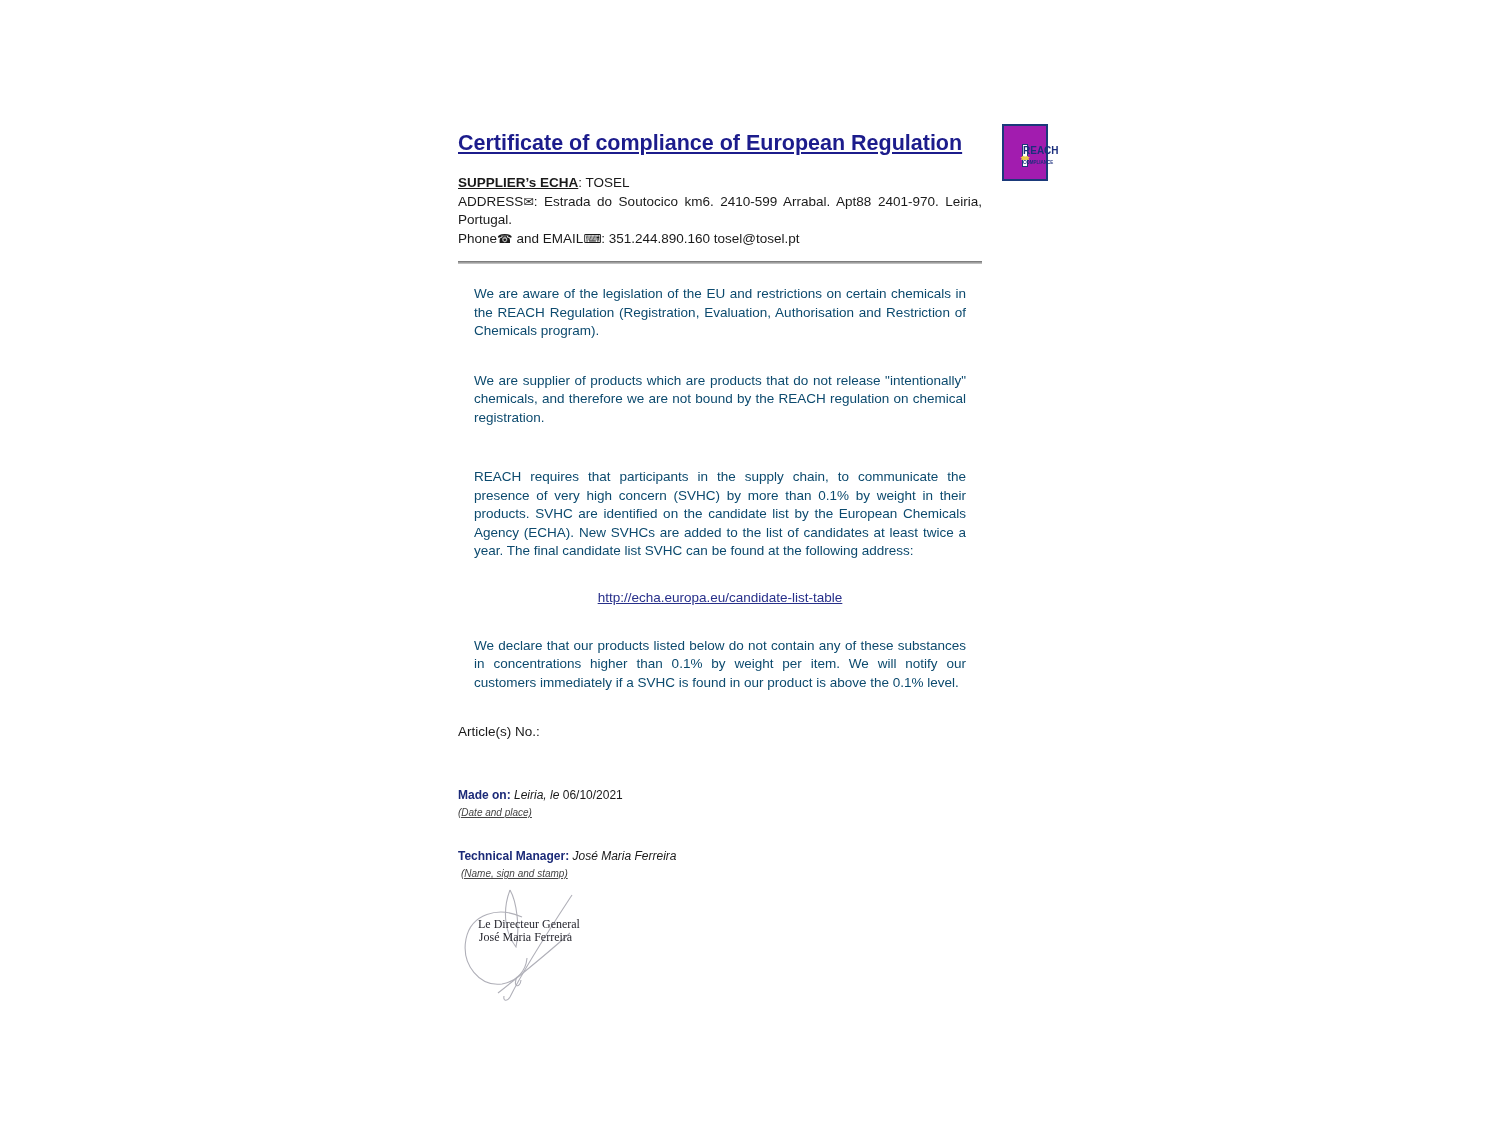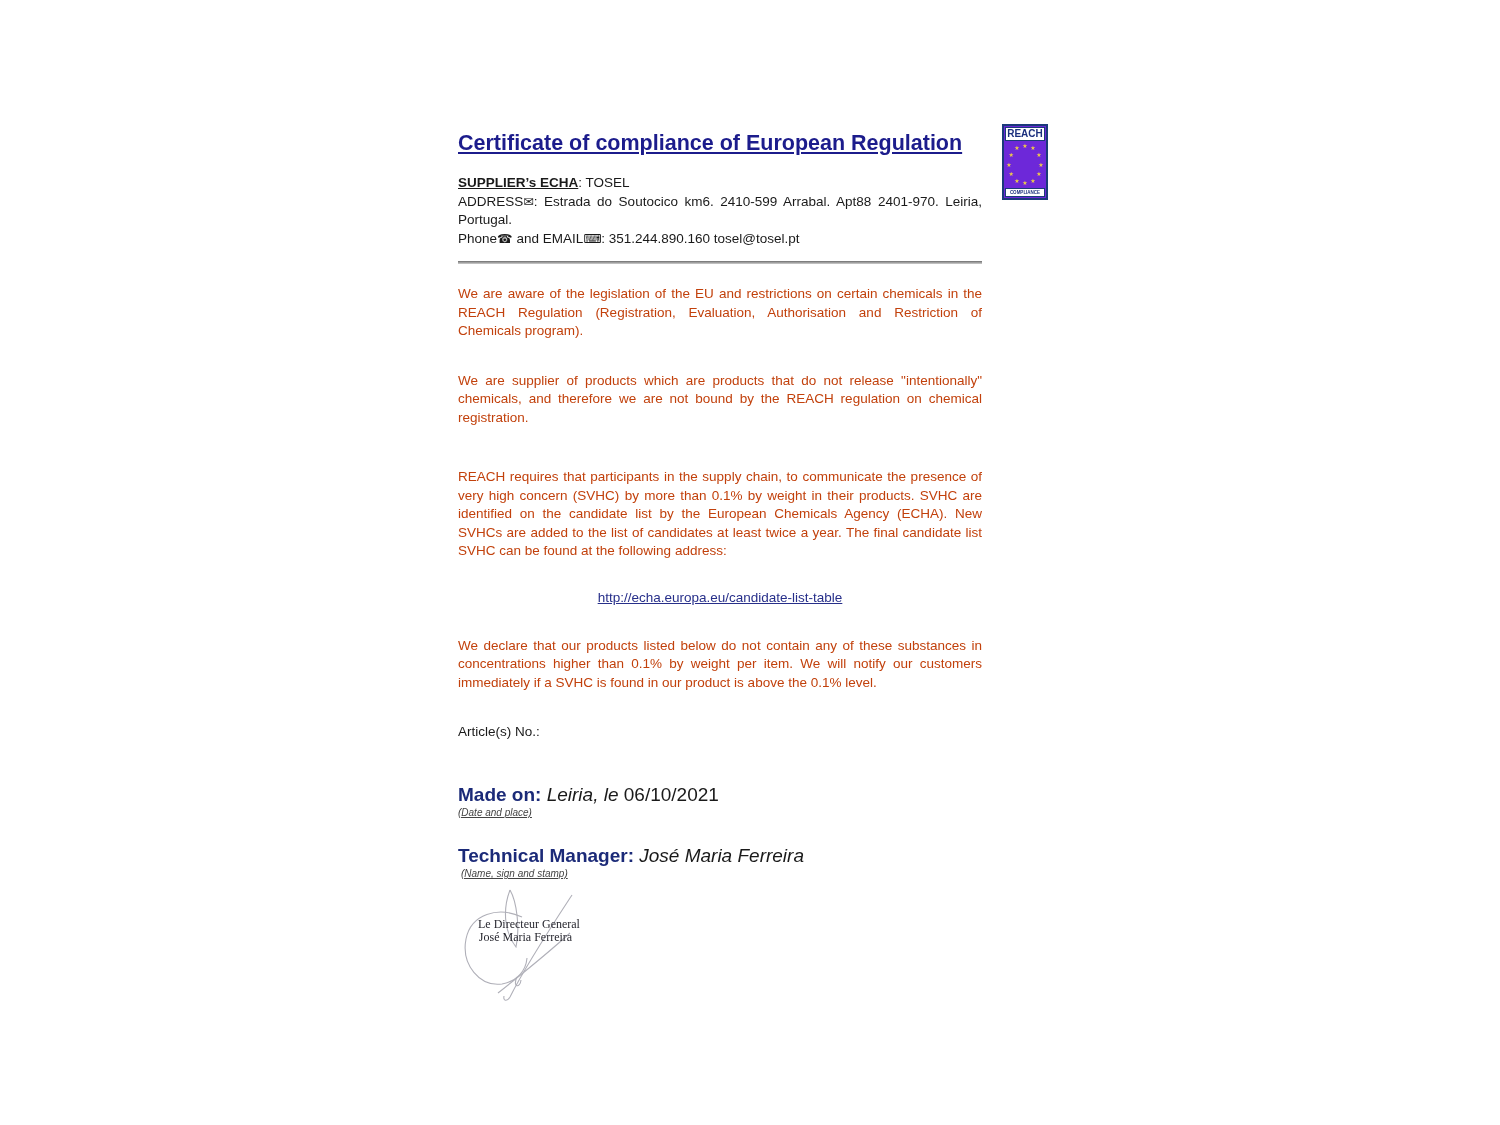--- a/index.html
+++ b/index.html
@@ -16,48 +16,48 @@
   
   .title-block { text-align:left; color:#1c1c8c; font-weight:700; font-size:21.5px; line-height:31px; }
   .title-line1 { text-decoration:underline; }
   
   .supplier-block { margin-top:15px; font-size:13.5px; line-height:18.5px; color:#1a1a1a; text-align:justify; }
   .lbl-underline { font-weight:700; text-decoration:underline; }
   .icon { font-family:"DejaVu Sans",sans-serif; font-size:12.5px; }
   
   .rule { margin:13px 0 0 0; border:none; height:3px; background:linear-gradient(#6e6e6e,#cfcfcf); }
   
-  .para { margin:0; color:#c2410c; font-size:13.5px; line-height:18.5px; text-align:justify; }
+  .para { margin:16px; color:#0c4a6e; font-size:13.5px; line-height:18.5px; text-align:justify; }
   .p1 { margin-top:21px; }
   .p2 { margin-top:31px; }
   .p3 { margin-top:41px; }
   .link-line { margin-top:27px; text-align:center; }
   .link-line a { color:#272f8a; text-decoration:underline; font-size:13.5px; }
   .p4 { margin-top:31px; }
   .article-line { margin-top:32px; color:#1a1a1a; font-size:13.5px; text-align:left; }
   
-  .made-on { margin-top:47px; font-size:19px; line-height:18px; color:#1a1a1a; }
+  .made-on { margin-top:47px; font-size:12px; line-height:18px; color:#1a1a1a; }
   .navy-label { font-weight:700; color:#1b2a78; }
   .italic { font-style:italic; }
   .note { font-size:10px; font-style:italic; color:#444444; line-height:14px; margin-top:2px;text-decoration:underline; }
   .tm { margin-top:27px; }
   .tm-note { padding-left:3px; }
   
   .signature { position:relative; margin-top:6px; margin-left:2px; width:125px; height:115px; }
   .sig-svg { position:absolute; left:0; top:0; }
   .sig-text {
     position:absolute; left:18px; top:31px; width:95px;
     font-family:"Liberation Serif","DejaVu Serif",serif;
     font-size:12px; line-height:13px; color:#26262e; text-align:center; white-space:nowrap;
   }
   
   .reach-logo {
-    position:absolute; left:1002px; top:124px; width:46px; height:76px;
-    background:#6d28d9; border:2px solid #1b3a7a; box-sizing:border-box;
-    display:flex; flex-direction:column; padding:1px;
+    position:absolute; left:1002px; top:124px; width:46px; height:57px;
+    background:#a21caf; border:2px solid #1b3a7a; box-sizing:border-box;
+    display:flex; flex-direction:column; padding:18px;
   }
   .logo-header {
     background:#ffffff; border:1px solid #1b3a7a; color:#1b2f7d;
     font-weight:700; font-size:10px; line-height:12px; text-align:center;
     letter-spacing:0px;
   }
   .logo-stars { flex:1; position:relative; }
   .star {
     position:absolute; transform:translate(-50%,-50%);
     color:#ecc94b; font-size:6px; line-height:6px;

